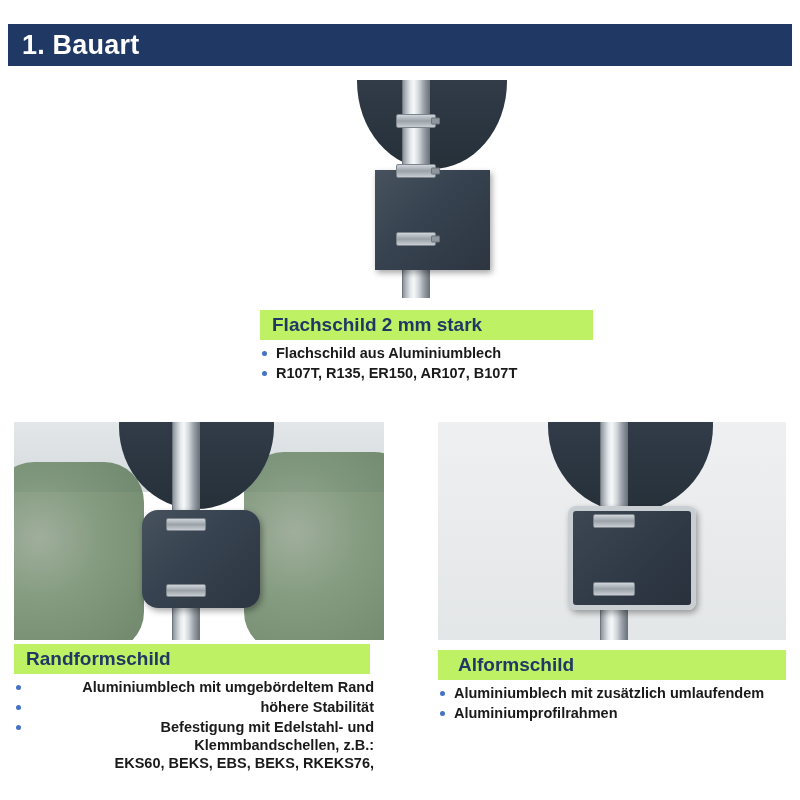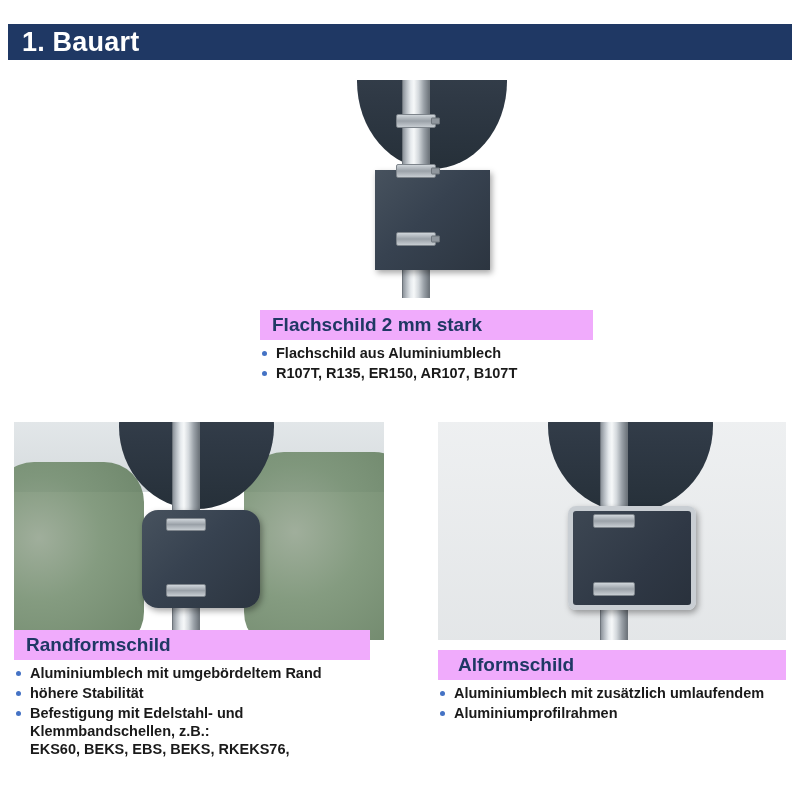--- a/index.html
+++ b/index.html
@@ -13,38 +13,38 @@
   #page {
     position: relative;
     width: 800px; height: 800px;
     background: #ffffff;
   }
 
   
   .header-bar {
     position: absolute;
     left: 8px; top: 24px;
-    width: 784px; height: 36px;
+    width: 784px; height: 42px;
     background: #1f3864;
     display: flex;
     align-items: center;
   }
   .header-title {
     color: #ffffff;
     font-size: 27px;
     font-weight: bold;
     letter-spacing: 0.2px;
     padding-left: 14px;
   }
 
   
   .panel { position: absolute; }
 
   .label-band {
-    background: #f0abfc;
+    background: #bef264;
     height: 30px;
     display: flex;
     align-items: center;
     padding-left: 12px;
   }
   .label-band .label-text {
     color: #1f3864;
     font-weight: bold;
     font-size: 19px;
     white-space: nowrap;
@@ -196,21 +196,21 @@
     <div class="bg-soft" style="left:0; top:0; width:370px; height:70px;"></div>
     <div class="greenery" style="left:-20px; top:40px; width:150px; height:190px; border-radius:40px;"></div>
     <div class="greenery" style="left:230px; top:30px; width:170px; height:200px; border-radius:40px;"></div>
     <div class="dish" style="left:105px; top:-78px; width:155px; height:165px;"></div>
     <div class="mast" style="left:158px; top:0px; width:28px; height:218px;"></div>
     <div class="plate rounded" style="left:128px; top:88px; width:118px; height:98px;"></div>
     <div class="clamp" style="left:152px; top:96px; width:40px; height:13px;"></div>
     <div class="clamp" style="left:152px; top:162px; width:40px; height:13px;"></div>
   </div>
 
-  <div class="panel" style="left:14px; top:630px; width:360px;">
+  <div class="panel" style="left:14px; top:644px; width:360px;text-align:right;">
     <div class="label-band" style="width:356px;">
       <span class="label-text">Randformschild</span>
     </div>
     <ul class="bullets">
       <li>
         <span>Aluminiumblech mit umgebördeltem Rand</span>
       </li>
       <li>
         <span>höhere Stabilität</span>
       </li>

